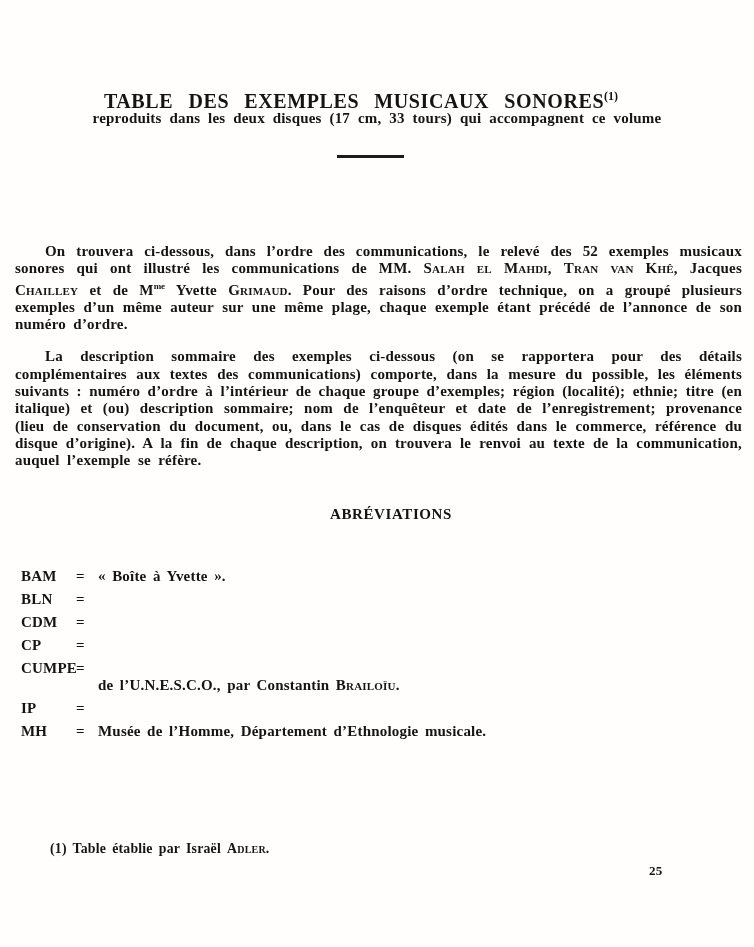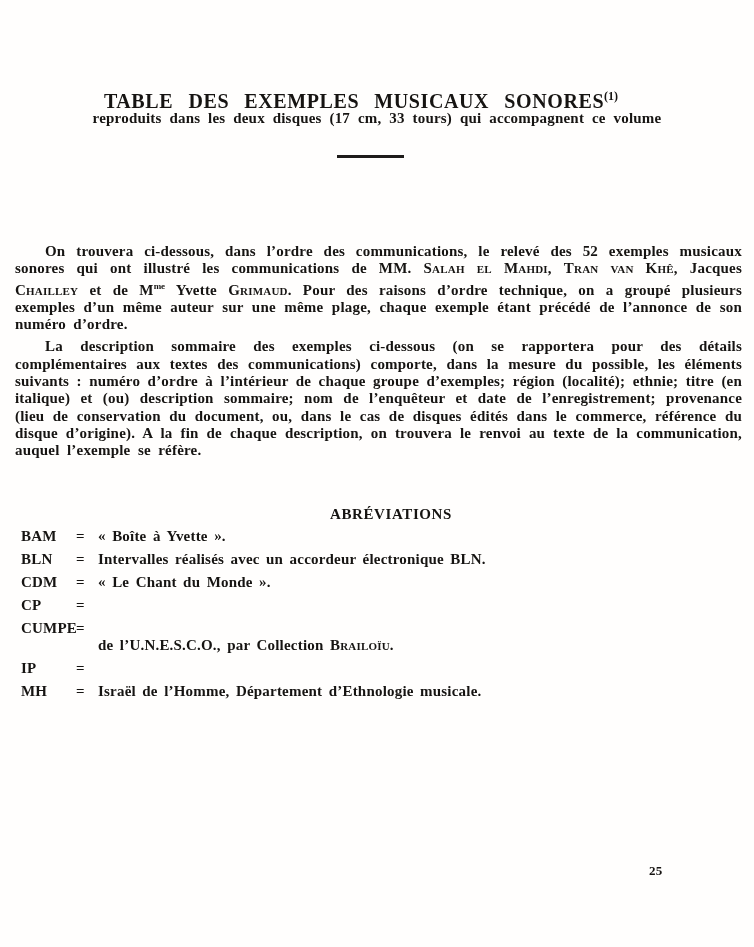--- a/index.html
+++ b/index.html
@@ -41,33 +41,33 @@
     background: #1e1c1a;
   }
 
   .body-text {
     position: absolute; top: 243px; left: 15px; width: 727px;
     text-align: justify;
     font-size: 15px; line-height: 17.3px;
     word-spacing: 3.5px; letter-spacing: 0.2px;
   }
   .body-text p { margin: 0; text-indent: 30px; }
-  .body-text p + p { margin-top: 5px; }
+  .body-text p + p { margin-top: 15px; }
 
   .seg-sc  { font-variant: small-caps; }
   .seg-sup { vertical-align: super; font-size: 0.6em; letter-spacing: 0; }
 
   .abbrev-heading {
     position: absolute; top: 506px; left: 8px; width: 100%;
     text-align: center;
     font-size: 15px; letter-spacing: 0.6px;
   }
 
   .abbrev-list {
-    position: absolute; top: 528px; left: 21px; width: 722px;
+    position: absolute; top: 568px; left: 21px; width: 722px;
   }
   .abbrev-row {
     display: grid;
     grid-template-columns: 55px 22px 1fr;
     margin-bottom: 5.8px;
     font-size: 15px; line-height: 17.2px;
     letter-spacing: 0.2px; word-spacing: 2.5px;
   }
   .abbrev-code { }
   .abbrev-eq   { text-align: left; }
@@ -103,43 +103,42 @@
 
   <div class="abbrev-list">
     <div class="abbrev-row">
       <span class="abbrev-code">BAM</span>
       <span class="abbrev-eq">=</span>
       <span class="abbrev-def"><span>« Boîte à Yvette ».</span></span>
     </div>
     <div class="abbrev-row">
       <span class="abbrev-code">BLN</span>
       <span class="abbrev-eq">=</span>
-      <span class="abbrev-def"><span>Intervalles réalisés avec un accordeur électronique BLN.</span></span>
     </div>
     <div class="abbrev-row">
       <span class="abbrev-code">CDM</span>
       <span class="abbrev-eq">=</span>
-      <span class="abbrev-def"><span>« Le Chant du Monde ».</span></span>
     </div>
     <div class="abbrev-row">
       <span class="abbrev-code">CP</span>
       <span class="abbrev-eq">=</span>
     </div>
     <div class="abbrev-row">
       <span class="abbrev-code">CUMPE</span>
       <span class="abbrev-eq">=</span>
-      <span class="abbrev-def"><br><span>de l’U.N.E.S.C.O., par Collection </span><span class="seg-sc">Brailoïu</span><span>.</span></span>
+      <span class="abbrev-def"><br><span>de l’U.N.E.S.C.O., par Constantin </span><span class="seg-sc">Brailoïu</span><span>.</span></span>
     </div>
     <div class="abbrev-row">
       <span class="abbrev-code">IP</span>
       <span class="abbrev-eq">=</span>
     </div>
     <div class="abbrev-row">
       <span class="abbrev-code">MH</span>
       <span class="abbrev-eq">=</span>
-      <span class="abbrev-def"><span>Israël de l’Homme, Département d’Ethnologie musicale.</span></span>
+      <span class="abbrev-def"><span>Musée de l’Homme, Département d’Ethnologie musicale.</span></span>
     </div>
   </div>
 
+  <div class="footnote"><span>(1) Table établie par Israël </span><span class="seg-sc">Adler</span><span>.</span></div>
 
   <div class="page-number">25</div>
 
 </div>
 
 </body></html>

